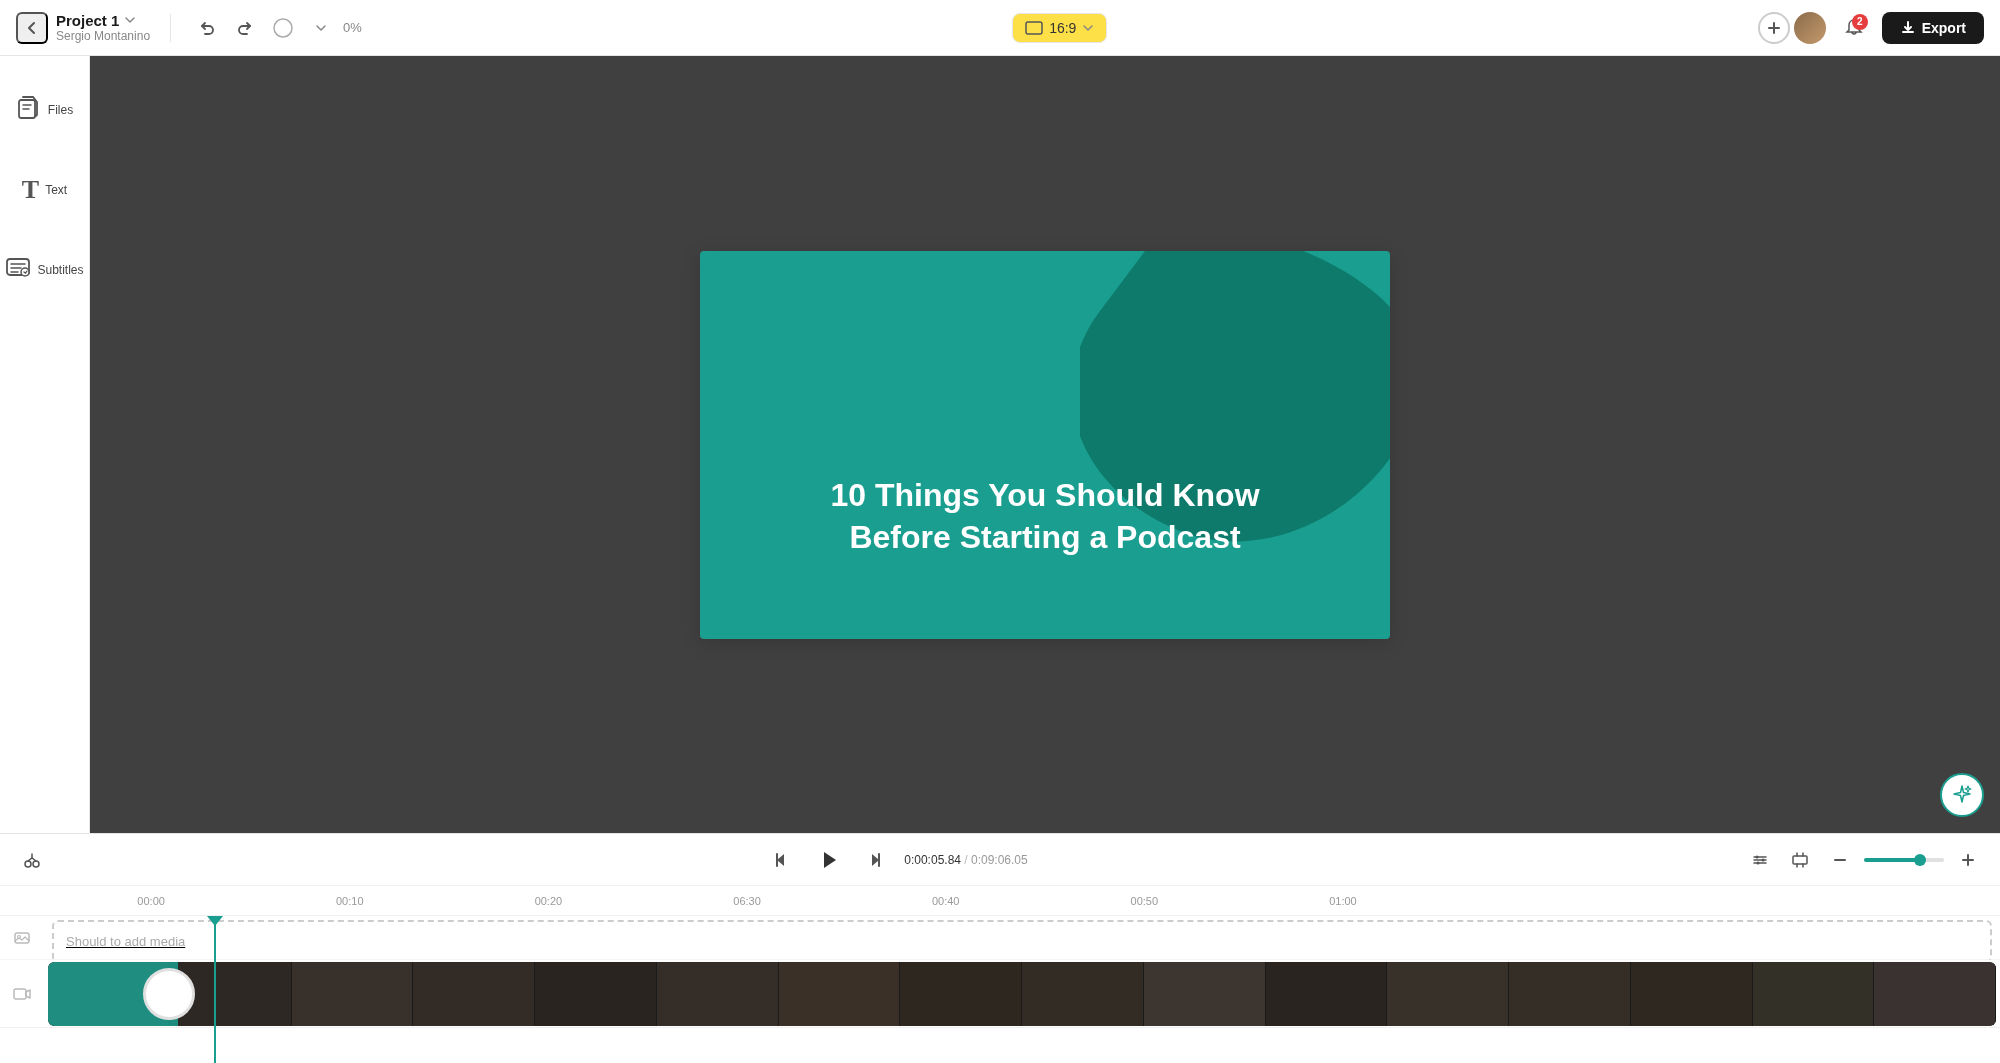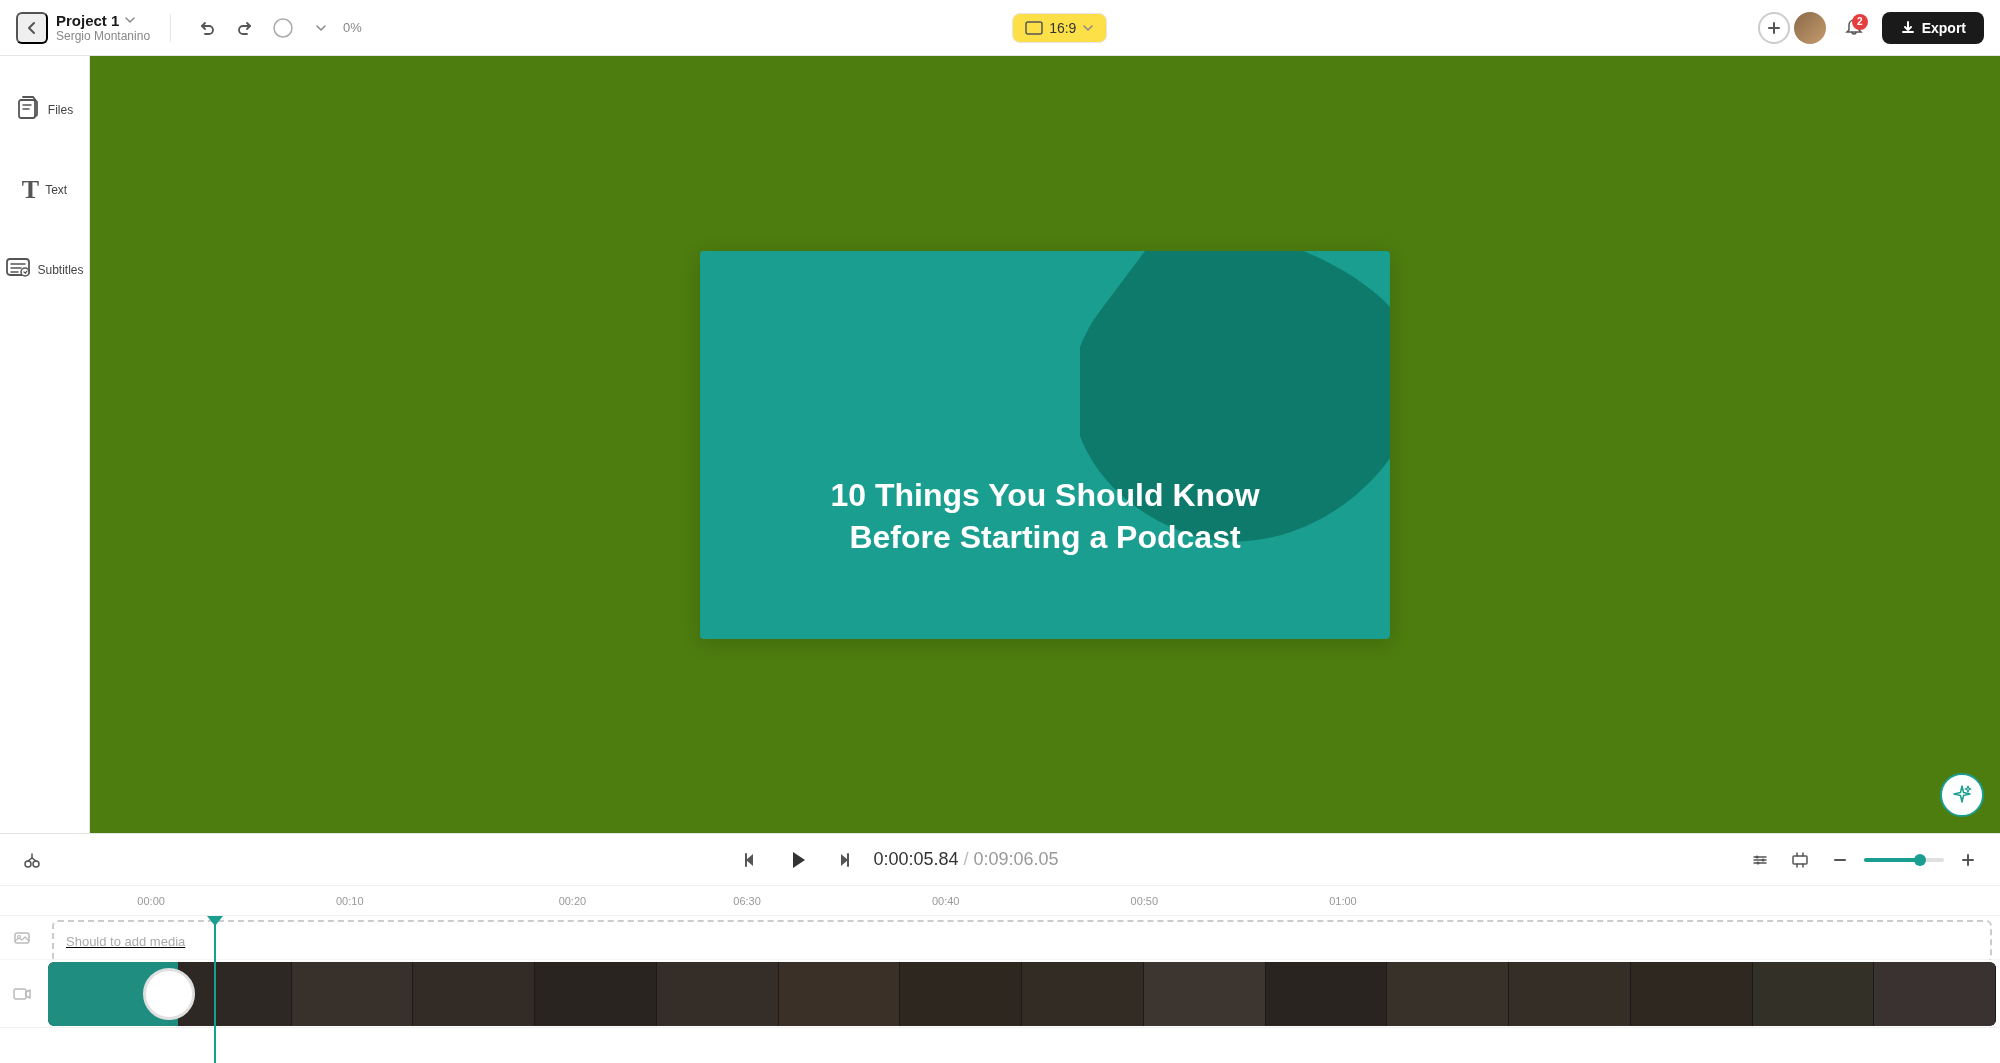--- a/index.html
+++ b/index.html
@@ -66,21 +66,21 @@
     }
     .sidebar-item-icon { font-size: 22px; color: #444; }
     .sidebar-item-label { font-size: 12px; color: #444; font-weight: 500; }
 
     
     .canvas-area {
       flex: 1;
       display: flex;
       align-items: center;
       justify-content: center;
-      background: #4d7c0f;
+      background: #404040;
       position: relative;
     }
 
     
     .preview-canvas {
       width: 690px;
       height: 388px;
       border-radius: 4px;
       overflow: hidden;
       position: relative;
@@ -147,21 +147,21 @@
       display: flex;
       align-items: center;
       padding: 0 16px;
       border-bottom: 1px solid #f0f0f0;
       gap: 8px;
     }
     .transport-left { display: flex; align-items: center; gap: 4px; }
     .transport-center { flex: 1; display: flex; align-items: center; justify-content: center; gap: 12px; }
     .transport-right { display: flex; align-items: center; gap: 8px; }
     .play-btn { width: 40px; height: 40px; border-radius: 50%; background: transparent; border: none; cursor: pointer; display: flex; align-items: center; justify-content: center; font-size: 22px; color: #333; }
-    .time-display { font-size: 18px; color: #333; font-weight: 500; }
+    .time-display { font-size: 12px; color: #333; font-weight: 500; }
     .time-current { color: #333; }
     .time-total { color: #999; }
     .volume-slider { width: 80px; height: 4px; background: #e0e0e0; border-radius: 2px; position: relative; cursor: pointer; }
     .volume-fill { height: 100%; width: 70%; background: #1a9e8f; border-radius: 2px; }
     .volume-thumb { width: 12px; height: 12px; border-radius: 50%; background: #1a9e8f; position: absolute; top: -4px; left: calc(70% - 6px); }
 
     
     .timeline-area {
       flex: 1;
       display: flex;
@@ -495,21 +495,21 @@
     </div>
   </div>
 
   <div class="timeline-area">
 
     <div class="timeline-ruler">
       <div style="width:44px; flex-shrink:0;"></div>
       <div class="ruler-marks">
         <span class="ruler-mark" style="left:3.2%;">00:00</span>
         <span class="ruler-mark" style="left:13.6%;text-align:right;">00:10</span>
-        <span class="ruler-mark" style="left:24.0%;margin-left:24px;">00:20</span>
+        <span class="ruler-mark" style="left:24.0%;">00:20</span>
         <span class="ruler-mark" style="left:34.4%;">06:30</span>
         <span class="ruler-mark" style="left:44.8%;">00:40</span>
         <span class="ruler-mark" style="left:55.2%;">00:50</span>
         <span class="ruler-mark" style="left:65.6%;">01:00</span>
       </div>
     </div>
 
     <div style="position:relative; flex:1;">
 
       <div style="position:absolute; left:calc(44px + 8.5%); top:0; bottom:0; width:2px; background:#1a9e8f; z-index:20; pointer-events:none;">

